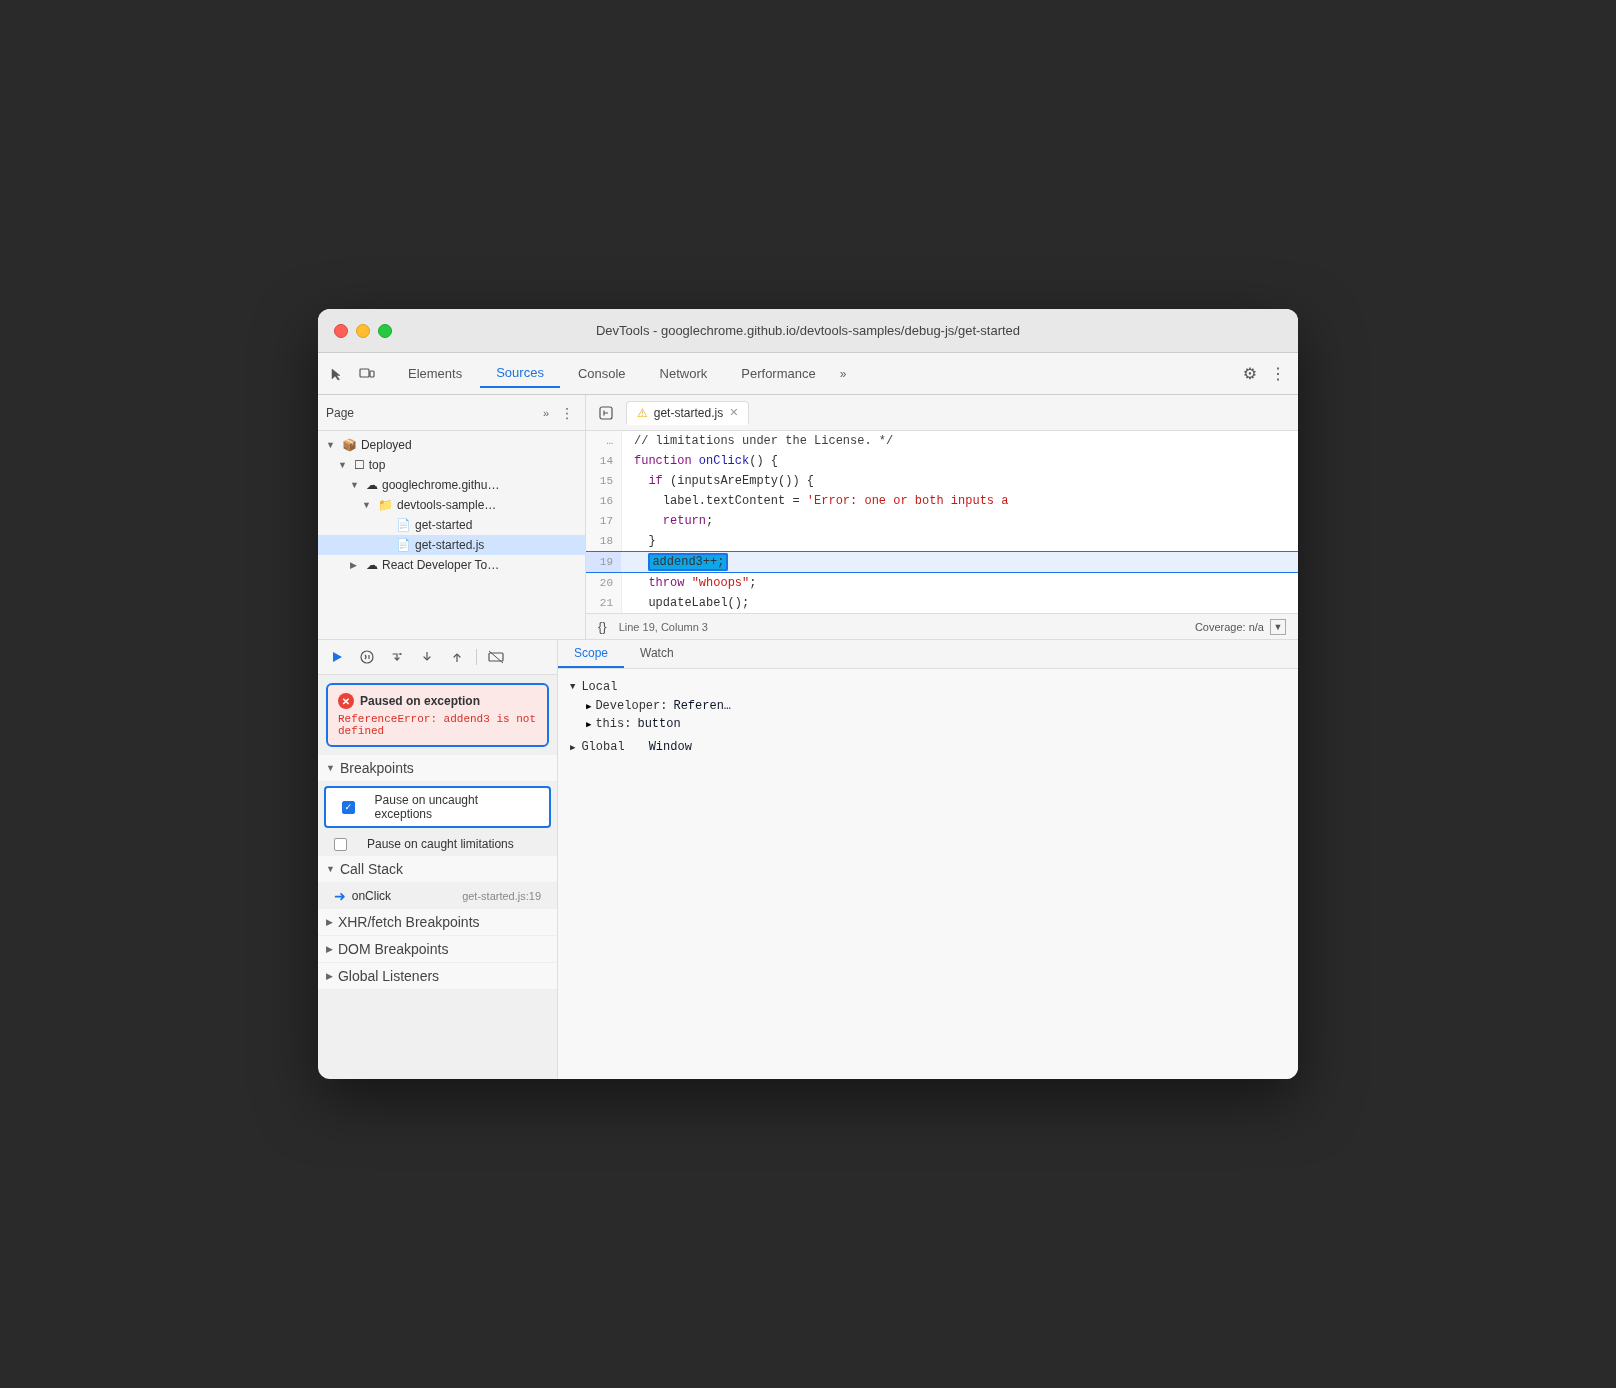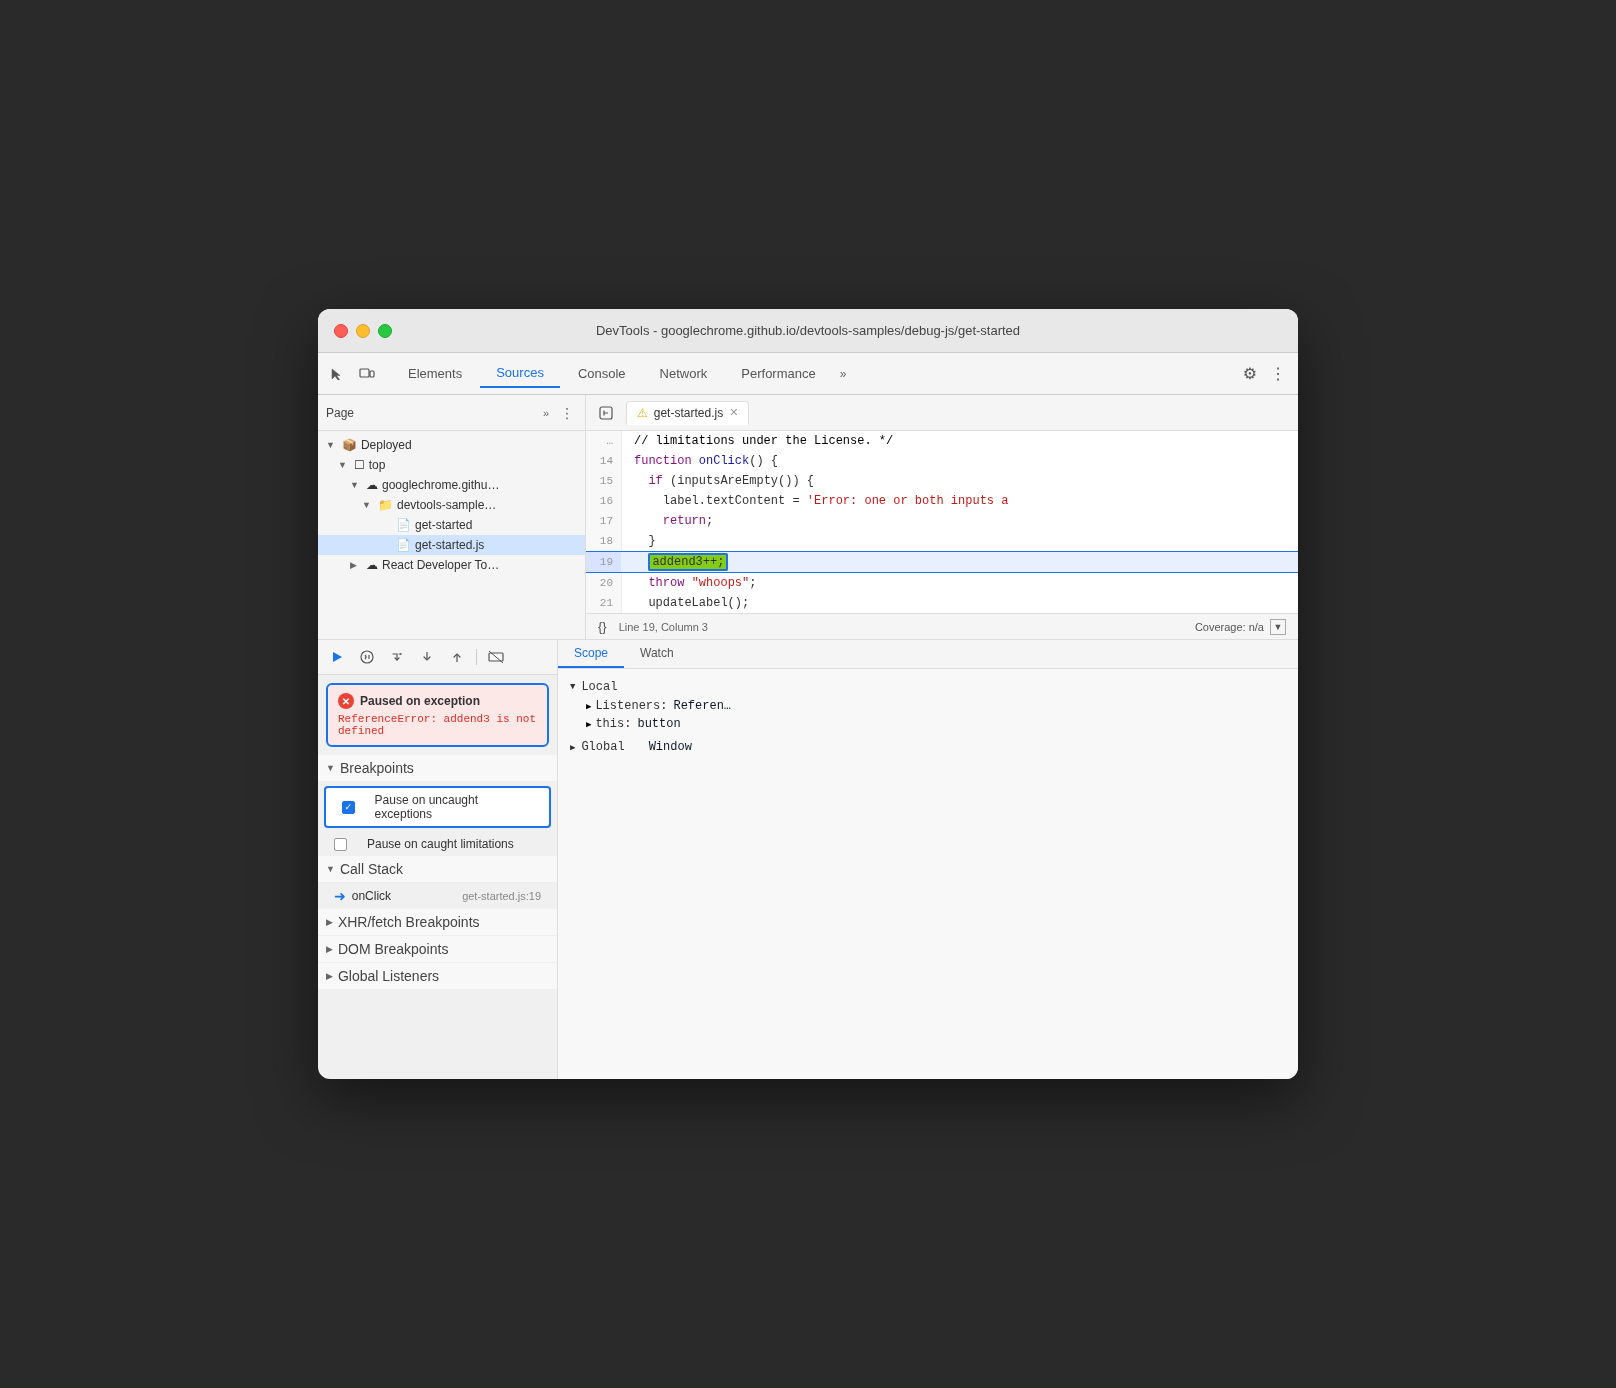--- a/index.html
+++ b/index.html
@@ -269,30 +269,30 @@
     }
     .line-content {
       padding-left: 12px;
       flex: 1;
       white-space: pre;
       color: #333;
     }
     .kw { color: #881280; font-weight: normal; }
     .fn-name { color: #1a1aa6; }
     .str { color: #c41a16; }
-    .comment { color: #000000; }
+    .comment { color: #404040; }
 
     
     .code-line.active-line {
       background: #e8f0fe;
       border-top: 1px solid #1a73e8;
       border-bottom: 1px solid #1a73e8;
     }
     .active-code-segment {
-      background: #84cc16;
+      background: #0ea5e9;
       border: 2px solid #1a73e8;
       border-radius: 2px;
       padding: 0 2px;
     }
 
     
     .status-bar {
       display: flex;
       align-items: center;
       height: 26px;
@@ -793,21 +793,21 @@
         </div>
         <div class="scope-content">
 
           <div class="scope-group">
             <div class="scope-group-header">
               <span class="scope-arrow">▼</span>
               <span>Local</span>
             </div>
             <div class="scope-item">
               <span class="scope-item-arrow">▶</span>
-              <span class="scope-key">Listeners:</span>
+              <span class="scope-key">Developer:</span>
               <span class="scope-value">Referen…</span>
             </div>
             <div class="scope-item">
               <span class="scope-item-arrow">▶</span>
               <span class="scope-key">this:</span>
               <span class="scope-value">button</span>
             </div>
           </div>
 
           <div class="scope-group">

